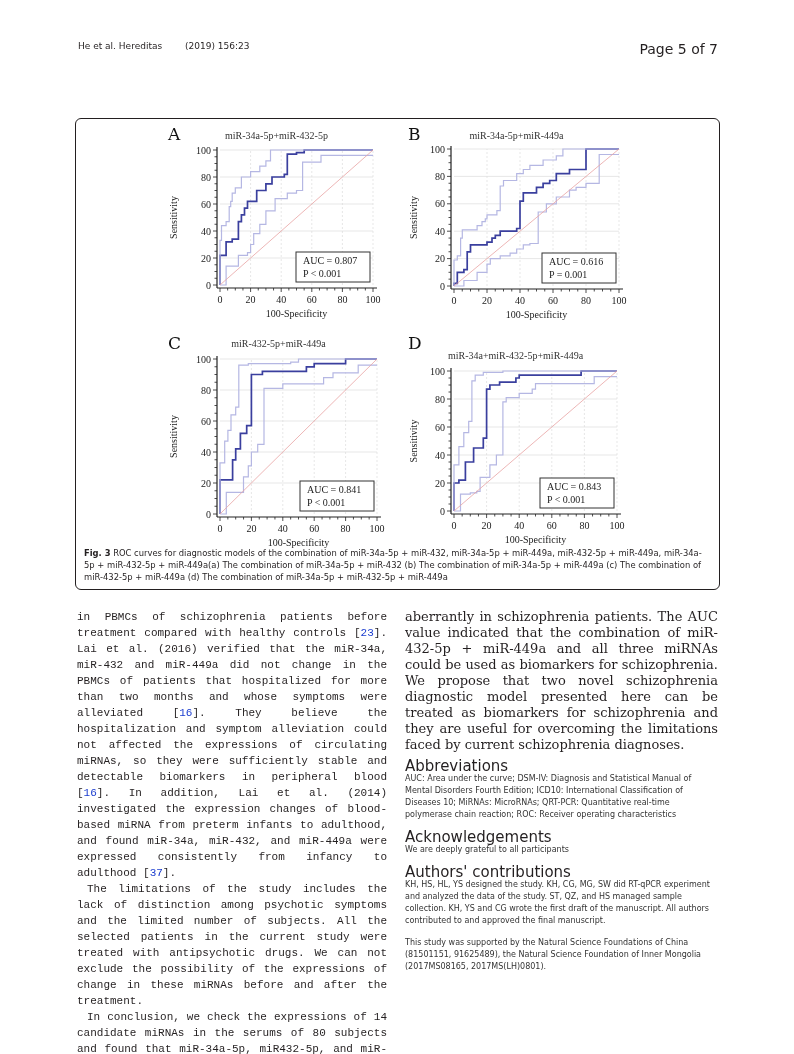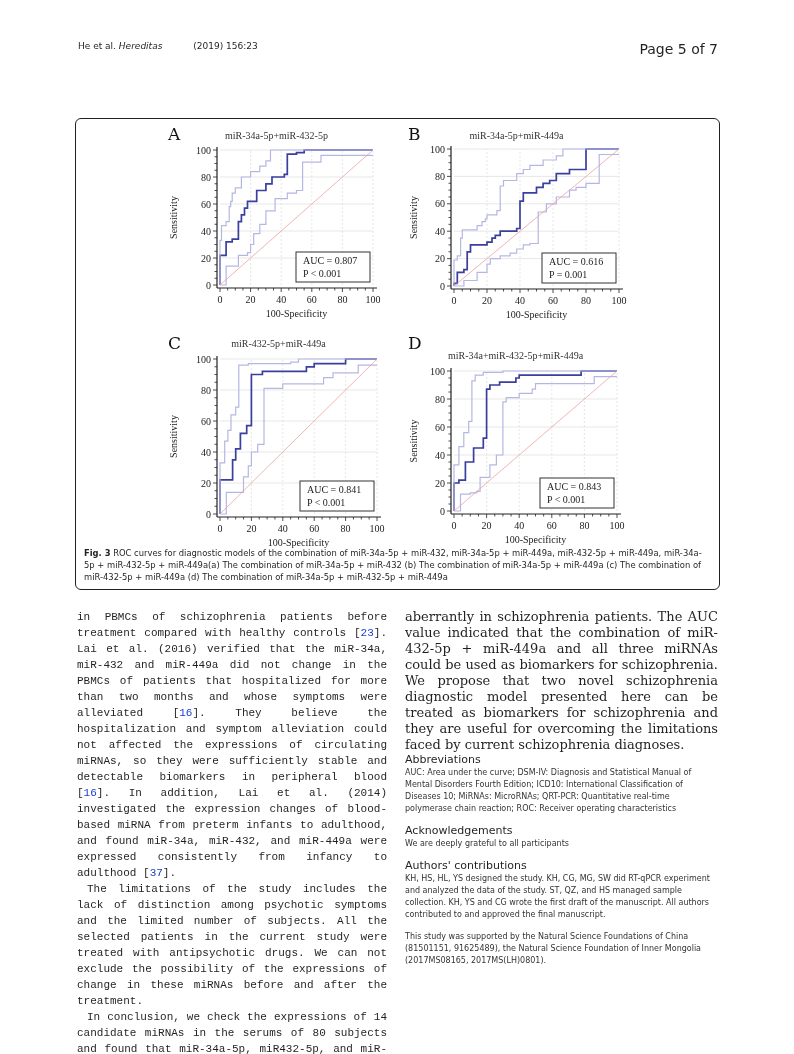--- a/index.html
+++ b/index.html
@@ -1,37 +1,37 @@
 <!DOCTYPE html>
 <html><head>
 <meta charset="utf-8">
 <style>
   html, body { margin: 0; padding: 0; background: #ffffff; }
   body { width: 794px; height: 1054px; position: relative; overflow: hidden; font-family: "DejaVu Sans", sans-serif; color: #231f20; }
   .running-head { position: absolute; top: 41px; left: 78px; font-size: 9px; color: #231f20; }
-  .running-head .journal { font-style: italic; }
-  .running-head .cite { margin-left: 28px; }
+  .running-head .journal { }
+  .running-head .cite { margin-left: 20px; }
   .page-num { position: absolute; top: 41px; right: 76px; font-size: 14px; }
   .figure-box { position: absolute; left: 75px; top: 118px; width: 643px; height: 470px; border: 1.5px solid #231f20; border-radius: 6px; }
   .panel { position: absolute; }
   .panel svg { display: block; overflow: visible; }
   .panel-letter { font-family: "DejaVu Serif", serif; font-size: 17px; fill: #111; }
   .panel-title { font-family: "Liberation Serif", serif; font-size: 10px; fill: #333; }
   .tick-label { font-family: "Liberation Serif", serif; font-size: 10px; fill: #222; }
   .axis-label { font-family: "Liberation Serif", serif; font-size: 10px; fill: #222; }
   .stat-text { font-family: "Liberation Serif", serif; font-size: 10px; fill: #222; }
   .caption { position: absolute; left: 84px; top: 547px; width: 628px; font-size: 8.4px; line-height: 12px; color: #231f20; }
   .caption b { font-weight: bold; }
   .col-left { position: absolute; left: 77px; top: 609px; width: 310px; font-family: Liberation Mono, monospace; font-size: 11px; line-height: 16px; text-align: justify; }
   .col-right { position: absolute; left: 405px; top: 609px; width: 313px; font-family: "DejaVu Serif", serif; font-size: 13px; line-height: 16px; text-align: justify; }
   .col-left p, .col-right p { margin: 0; }
   .indent { text-indent: 10px; }
   .ref { color: #1a3ccf; }
   .backmatter { position: absolute; left: 405px; top: 752px; width: 313px; font-size: 8px; line-height: 12px; }
-  .bm-head { font-size: 11px; margin: 2px 0 1px 0; }
+  .bm-head { font-size: 15px; margin: 8px 0 1px 0; }
   .bm-body { margin: 0 0 10px 0; color: #333; }
 </style>
 </head>
 <body>
 
 <div class="running-head">
   <span>He et al.</span>
   <span class="journal">Hereditas</span>
   <span class="cite">(2019) 156:23</span>
 </div>

